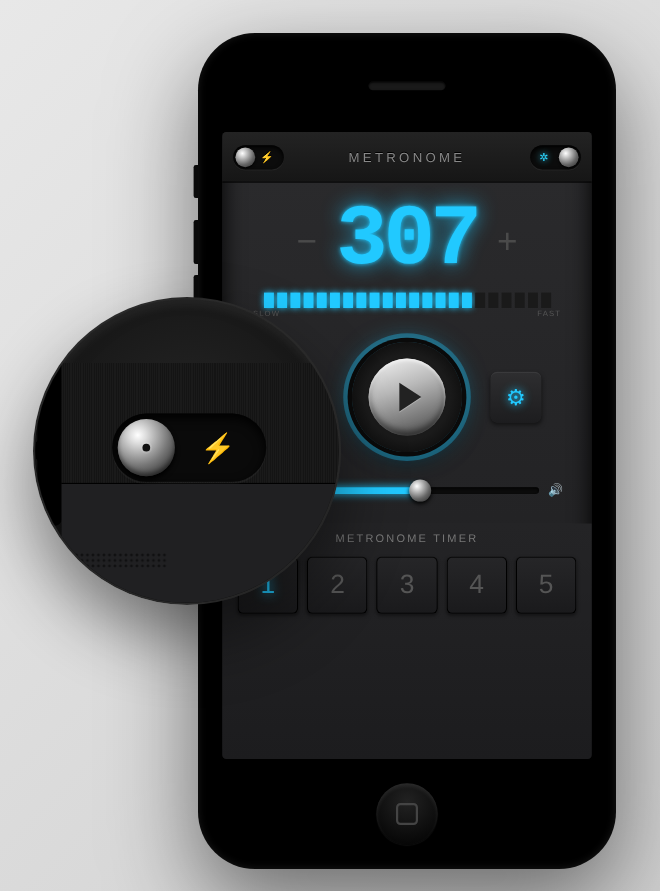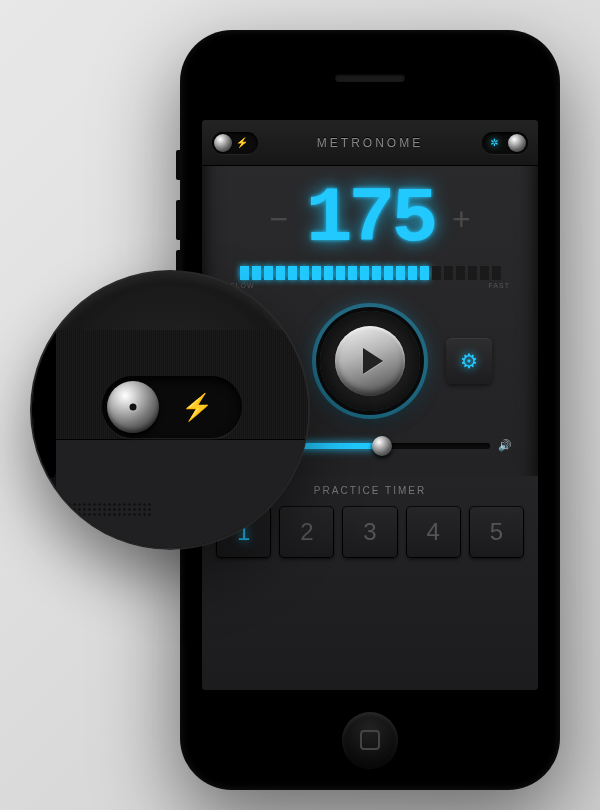--- a/index.html
+++ b/index.html
@@ -285,21 +285,21 @@
       </div>
       <span>METRONOME</span>
       <div class="pill right">
         <span class="glyph glow">✲</span>
         <div class="knob-sm"></div>
       </div>
     </div>
 
     <div class="bpm-row">
       <div class="pm">−</div>
-      <div class="bpm">175</div>
+      <div class="bpm">307</div>
       <div class="pm">+</div>
     </div>
 
     <div class="meter" id="meter">
         <div class="on"></div>
         <div class="on"></div>
         <div class="on"></div>
         <div class="on"></div>
         <div class="on"></div>
         <div class="on"></div>
@@ -340,21 +340,21 @@
     <div class="vol">
       <span class="spk lit">🔈</span>
       <div class="track">
         <div class="fill" id="vol-fill" style="width: 55%;"></div>
         <div class="thumb" id="vol-thumb" style="left: 55%;"></div>
       </div>
       <span class="spk">🔊</span>
     </div>
 
     <div class="timer-sec">
-      <div class="timer-title">PRACTICE TIMER</div>
+      <div class="timer-title">METRONOME TIMER</div>
       <div class="presets" id="presets">
           <div class="preset active">1</div>
           <div class="preset">2</div>
           <div class="preset">3</div>
           <div class="preset">4</div>
           <div class="preset">5</div>
         </div>
     </div>
 
   </div>

